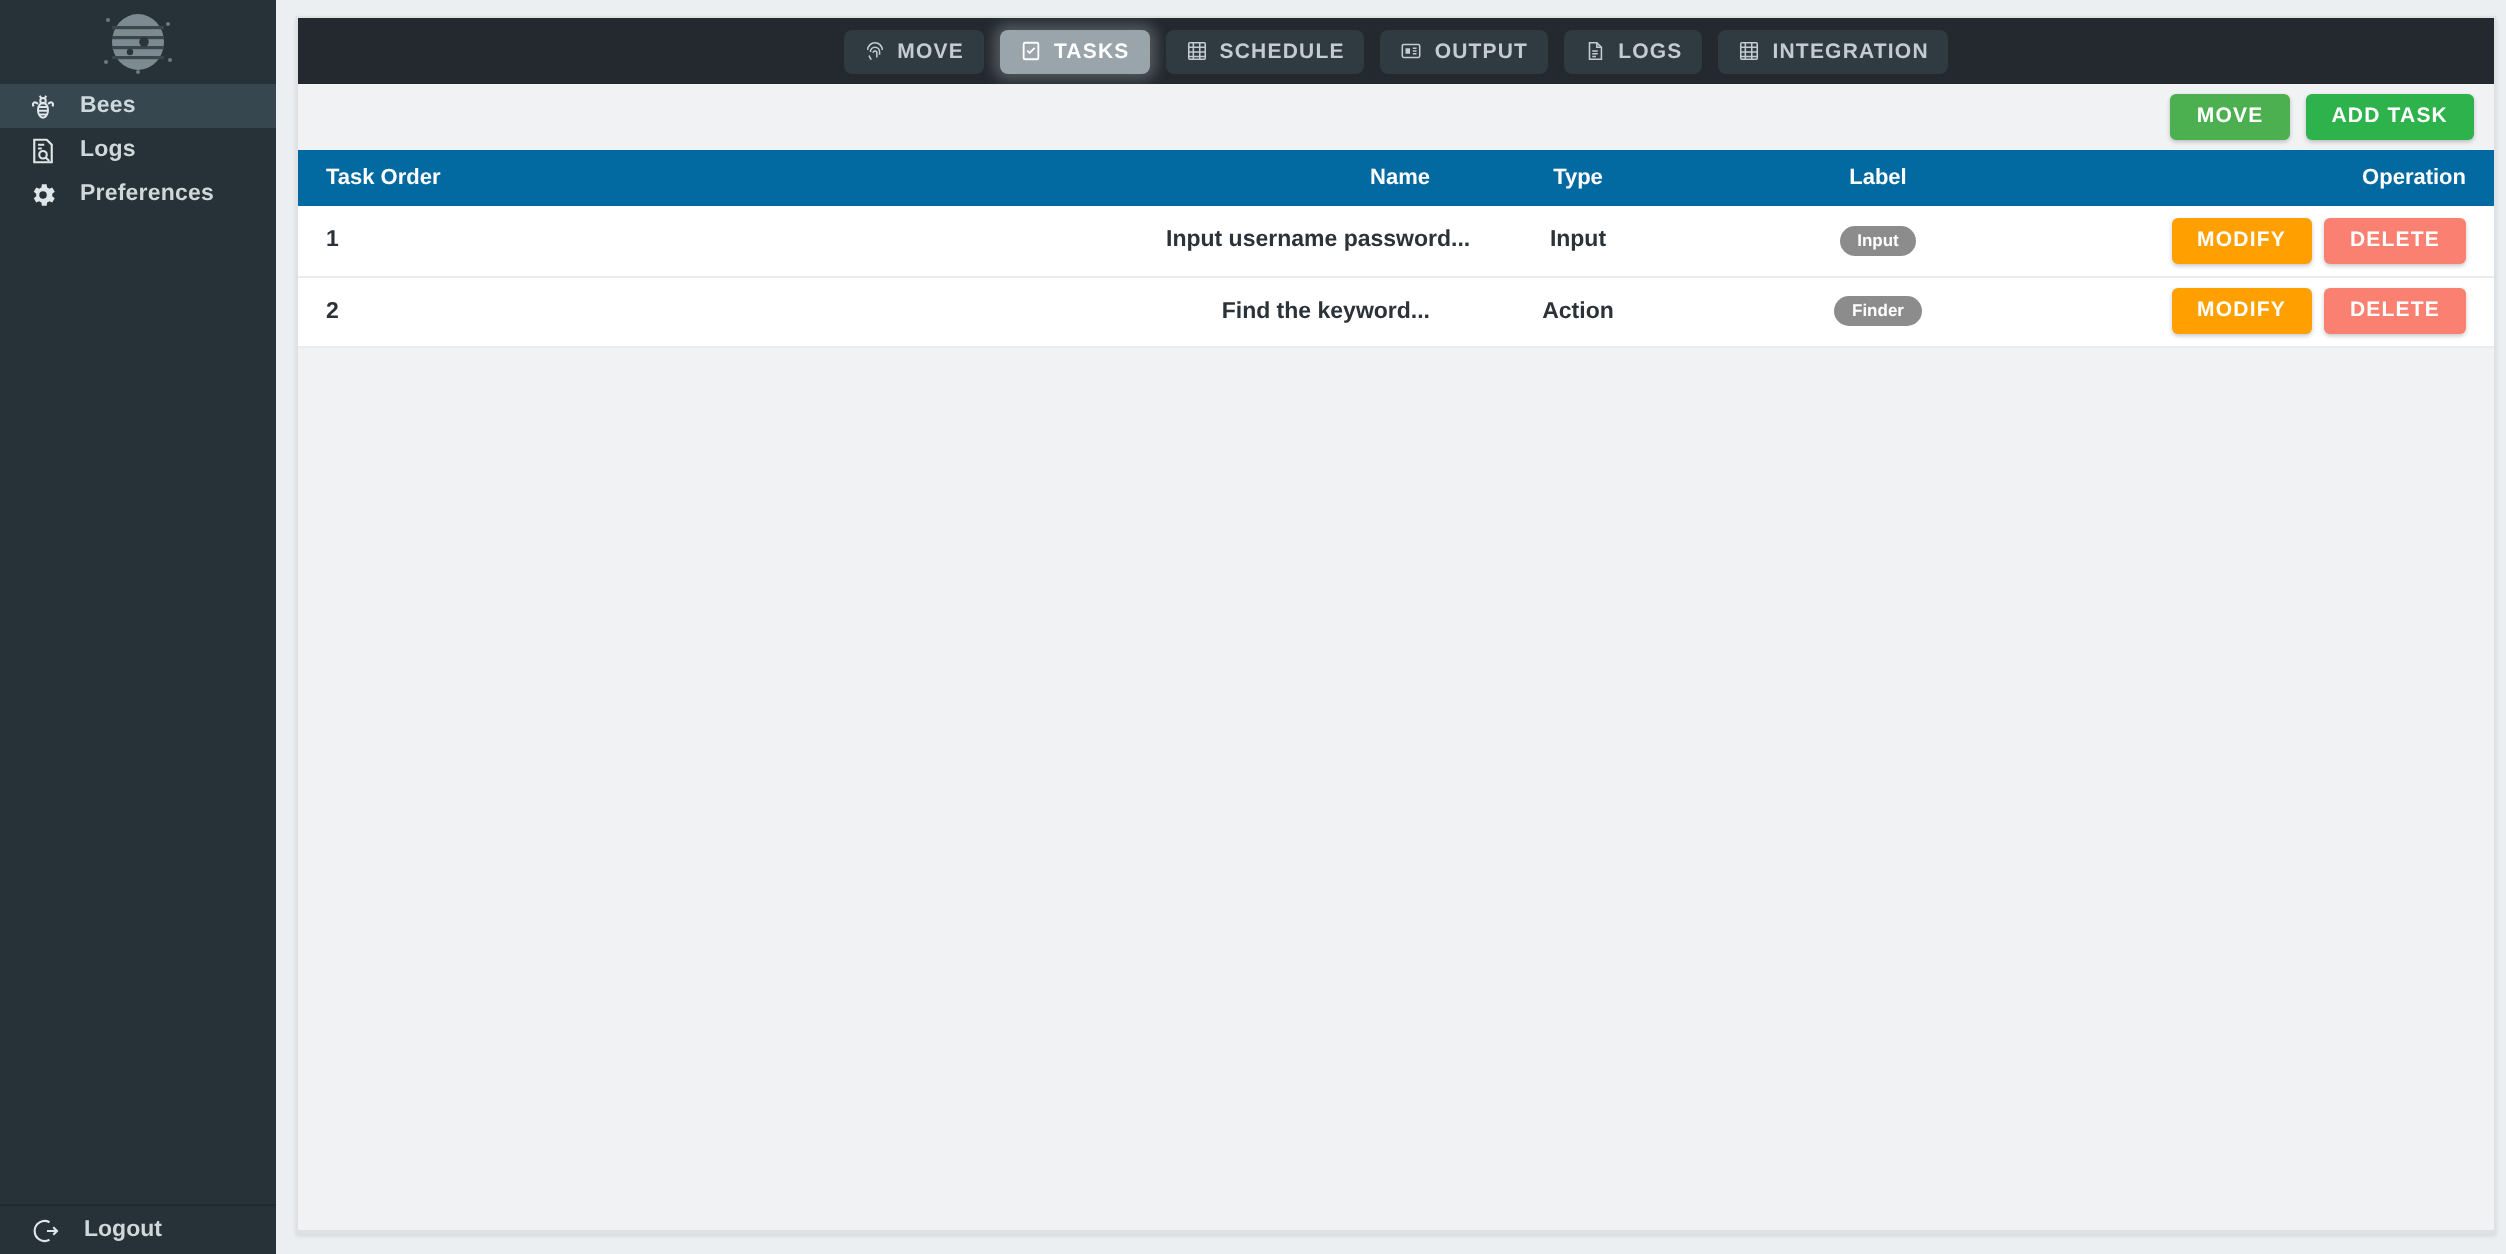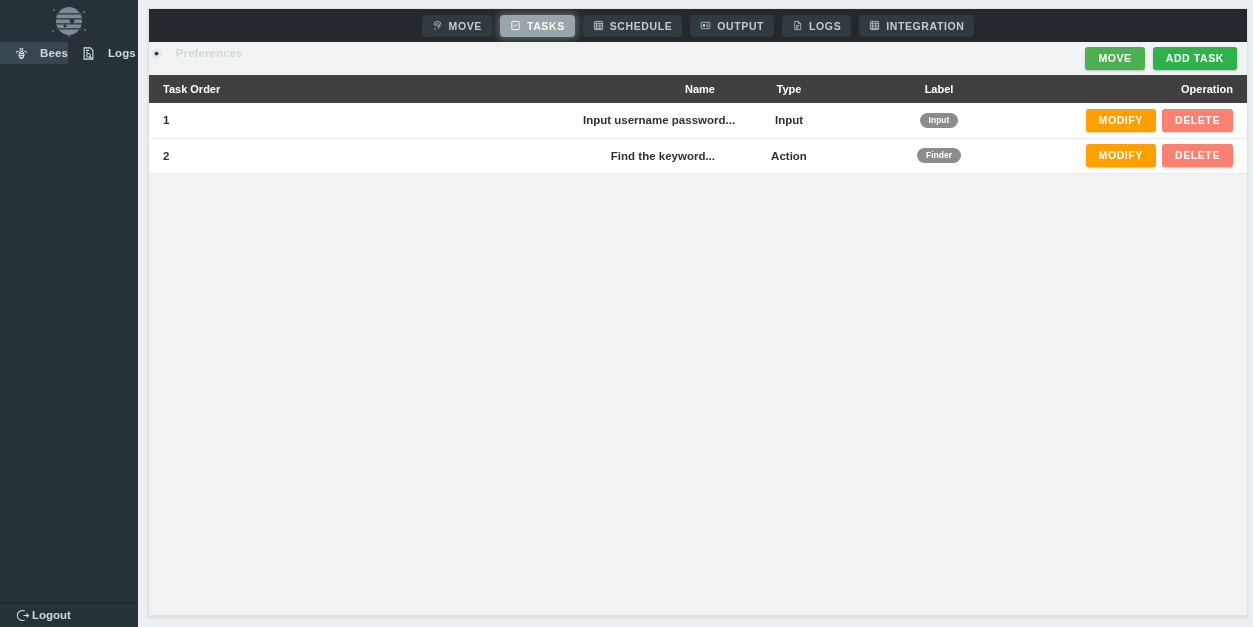--- a/index.html
+++ b/index.html
@@ -18,42 +18,42 @@
     background: #263238;
     display: flex; flex-direction: column;
     flex: 0 0 138px;
     position: relative;
   }
   .brand {
     height: 42px;
     display: flex; align-items: center; justify-content: center;
   }
   .brand svg { display: block; }
-  .nav { display: flex; flex-direction: row; }
+  .nav { display: flex; flex-direction: column; }
   .nav-item {
     height: 22px;
     display: flex; align-items: center;
     padding-left: 12px;
     gap: 10px;
     color: #cfd8dc;
     cursor: pointer;
     font-size: 11.5px;
     font-weight: bold;
     letter-spacing: .1px;
   }
   .nav-item.active { background: #37474f; }
   .nav-icon { width: 18px; height: 18px; display: flex; align-items: center; justify-content: center; flex: 0 0 18px; }
   .nav-icon svg { display: block; }
   .nav-label { white-space: nowrap; }
   .logout {
     position: absolute;
     left: 0; bottom: 0;
     width: 138px; height: 25px;
     display: flex; align-items: center;
-    padding-left: 14px; 
+    padding-left: 14px; gap: 10px;
     color: #cfd8dc;
     font-size: 11.5px; font-weight: bold;
     cursor: pointer;
     border-top: 1px solid #1f2a30;
   }
 
   
   .main {
     flex: 1 1 auto;
     height: 627px;
@@ -120,21 +120,21 @@
     cursor: pointer;
     box-shadow: 0 1px 2px rgba(0,0,0,.22);
     line-height: 1;
   }
   .btn-move { background: #4cb050; }
   .btn-add  { background: #2eb24c; }
 
   
   .table-wrap { background: #ffffff; flex: 0 0 auto; }
   table { width: 100%; border-collapse: collapse; table-layout: fixed; }
-  thead tr { background: #404040; height: 28px; }
+  thead tr { background: #0369a1; height: 28px; }
   thead th {
     color: #ffffff;
     font-size: 11px;
     font-weight: bold;
     padding: 0 14px;
     white-space: nowrap;
   }
   th.c-order { text-align: left;  width: 420px; }
   th.c-name  { text-align: right; width: 160px; }
   th.c-type  { text-align: center;width: 120px; }

